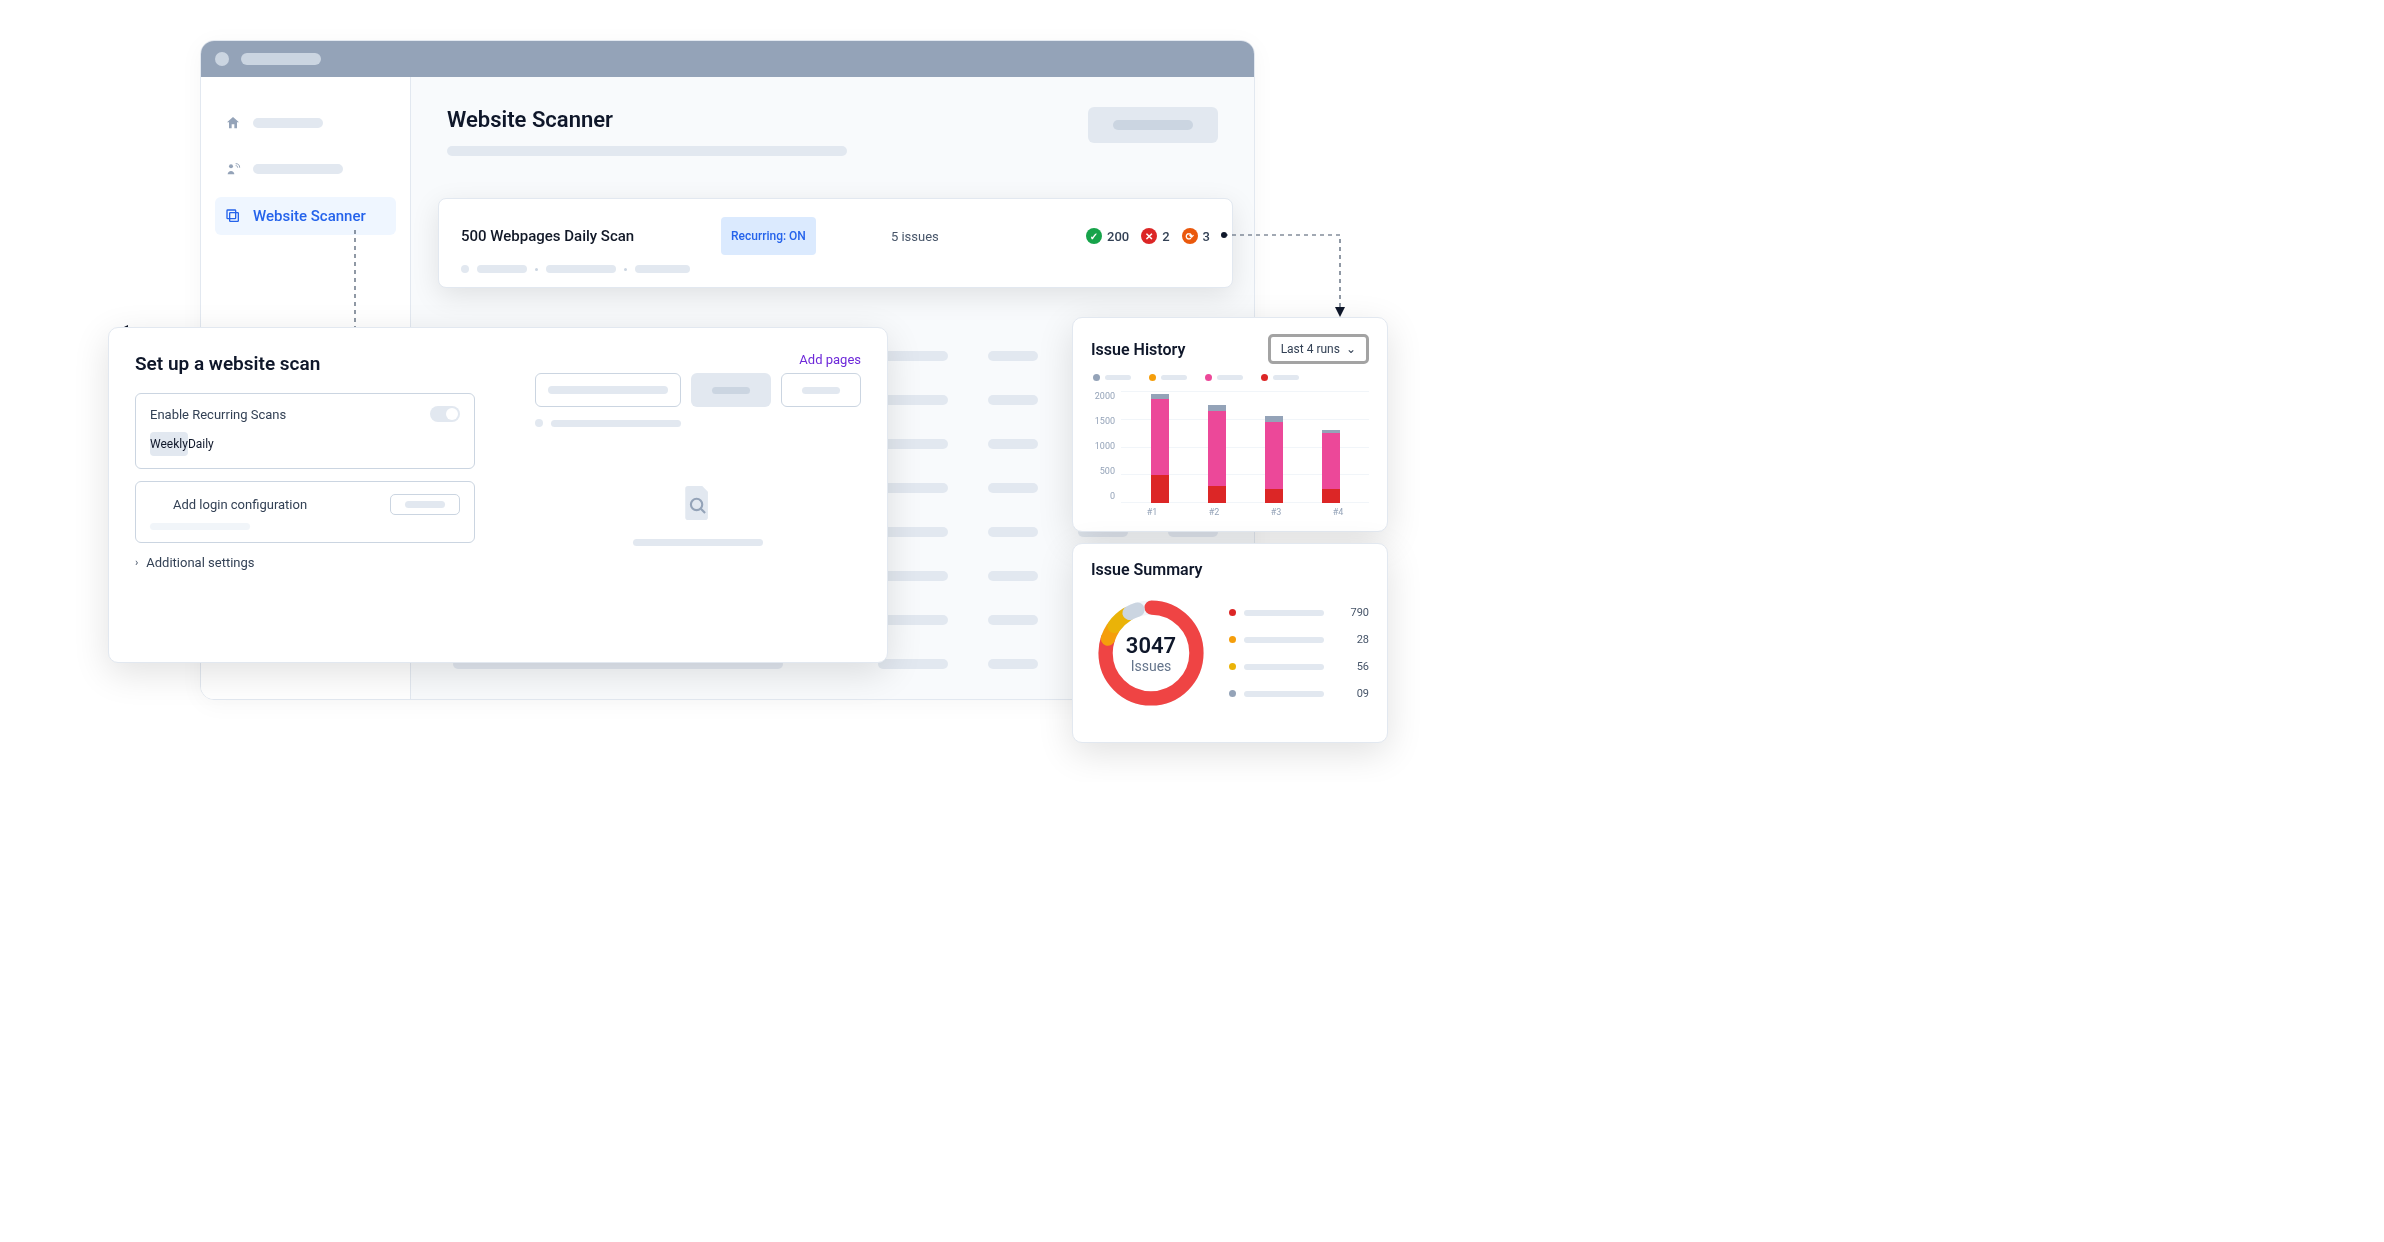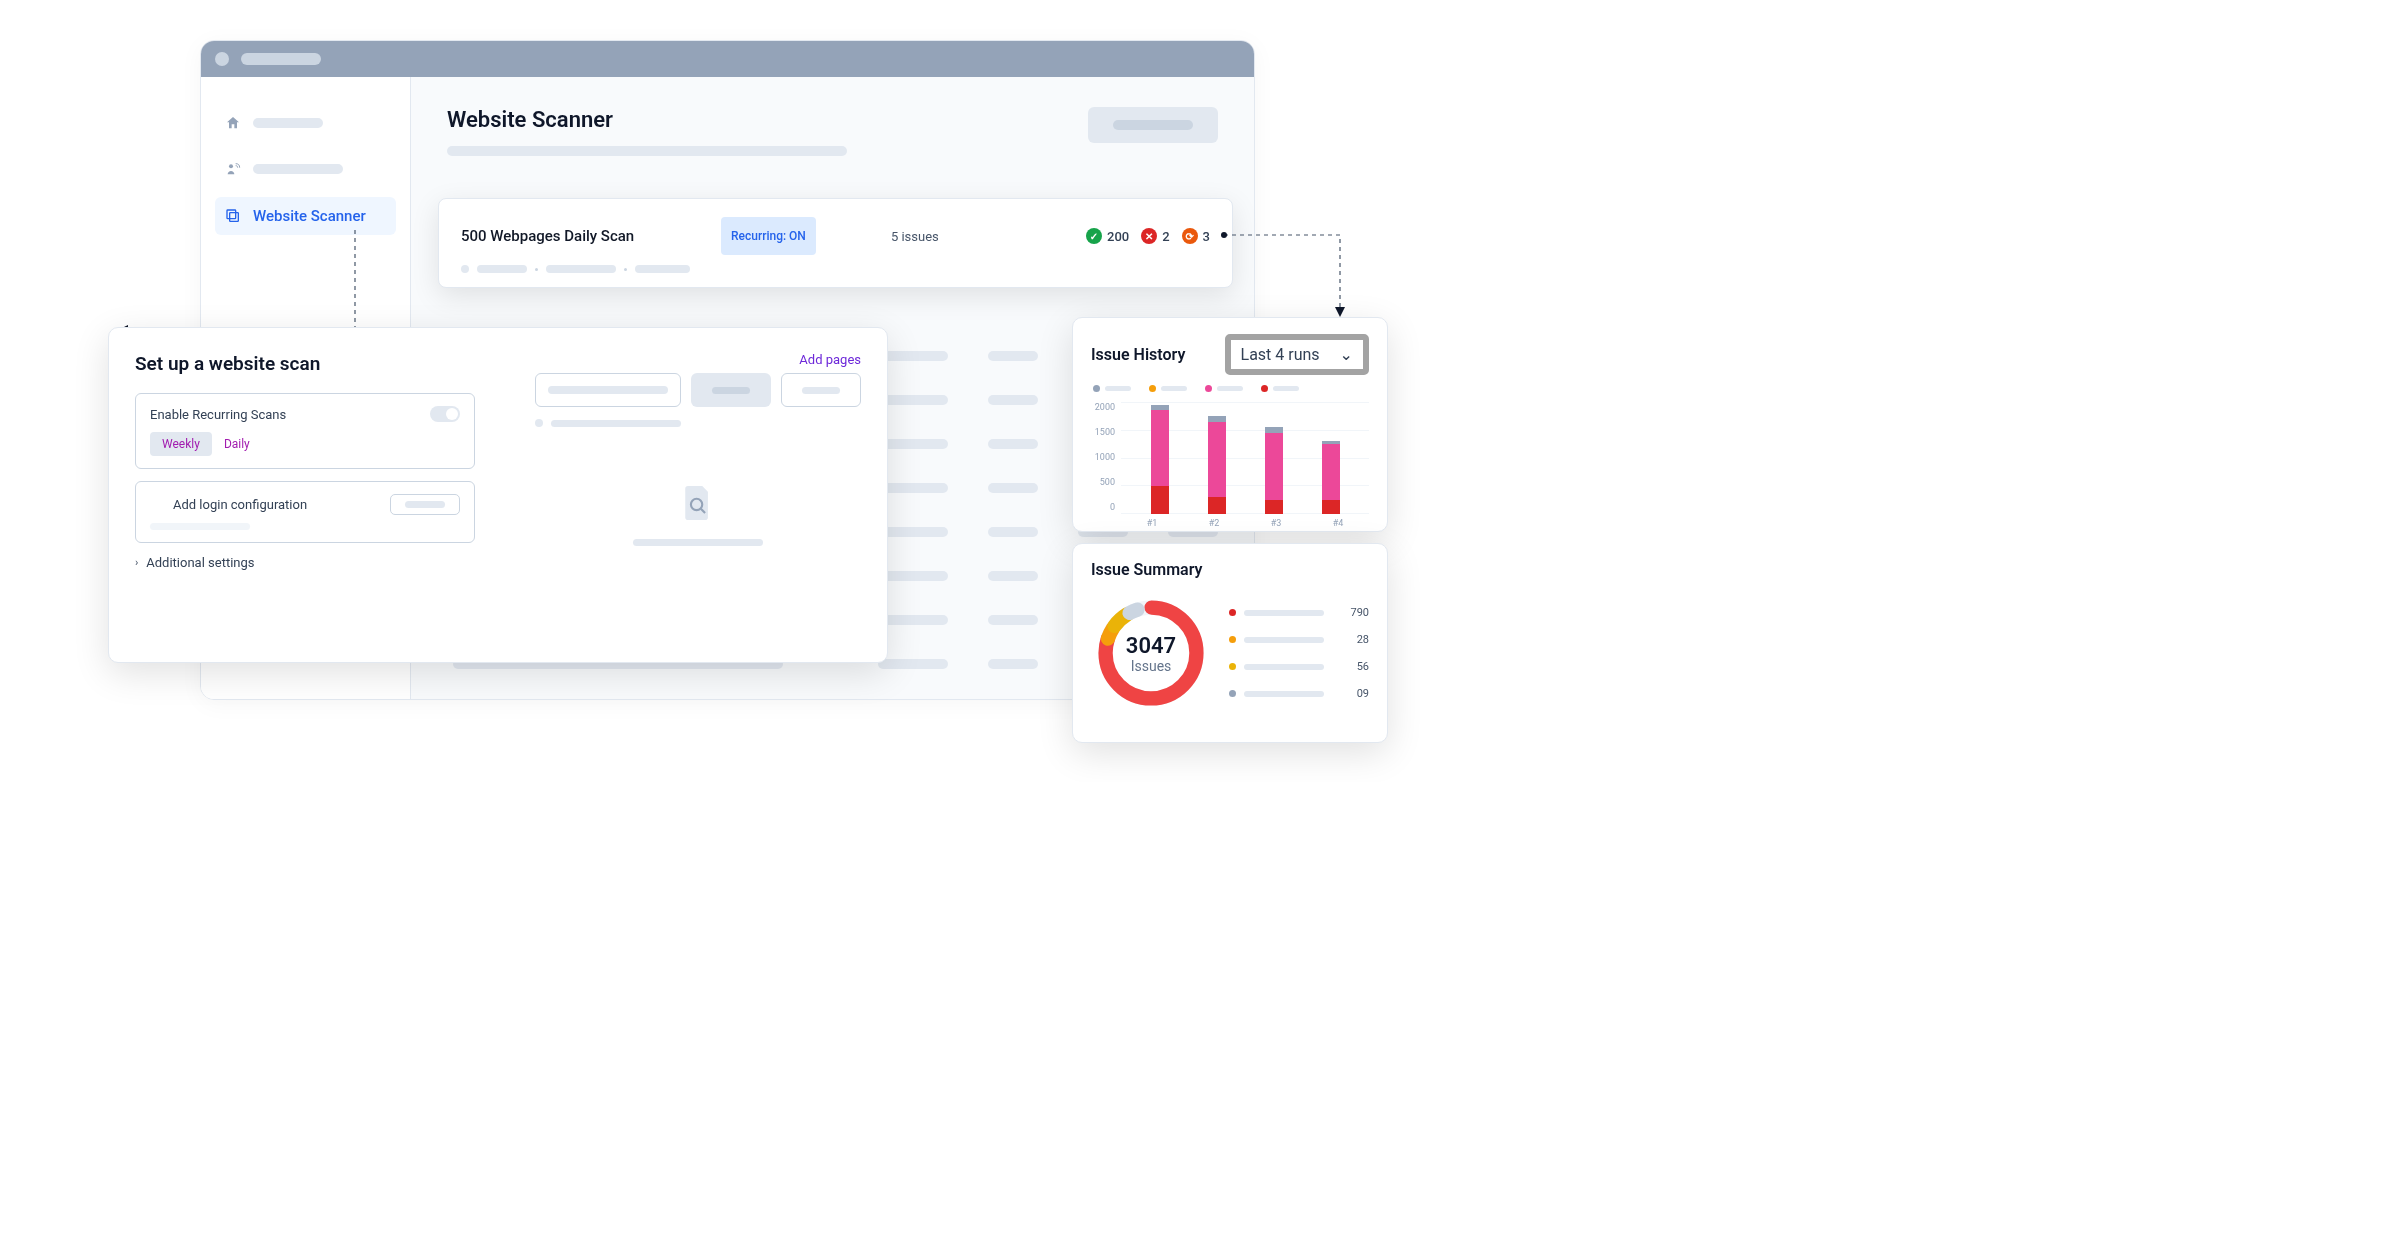--- a/index.html
+++ b/index.html
@@ -177,22 +177,22 @@
 .setup-box {
   border: 1px solid #CBD5E1;
   border-radius: 6px;
   padding: 12px 14px;
   margin-bottom: 12px;
 }
 .setup-box-title { font-size: 13px; color: #334155; margin-bottom: 10px; display: flex; justify-content: space-between; align-items: center; }
 .freq-tabs { display: flex; gap: 0; }
 .freq-tab {
   font-size: 12px;
-  padding: 5px 12px;
-  color: #a21caf;
+  padding: 5px 0;
+  color: #0f172a;
   cursor: pointer;
 }
 .freq-tab.active { background: #E2E8F0; border-radius: 4px; }
 .toggle {
   width: 30px; height: 16px; border-radius: 8px; background: #E2E8F0; position: relative;
 }
 .toggle .knob { width: 12px; height: 12px; border-radius: 50%; background: #fff; position: absolute; right: 2px; top: 2px; }
 .login-box-row { display: flex; justify-content: space-between; align-items: center; margin-left: 23px; }
 .login-title { font-size: 13px; color: #334155; }
 .login-btn {
@@ -236,28 +236,28 @@
   background: #fff;
   border: 1px solid #E2E8F0;
   border-radius: 10px;
   box-shadow: 0 10px 36px rgba(0,0,0,0.12);
   padding: 16px 18px 12px 18px;
   z-index: 10;
 }
 .history-header { display: flex; justify-content: space-between; align-items: center; margin-bottom: 10px; }
 .history-title { font-size: 16px; font-weight: 600; color: #0F172A; }
 .dropdown {
-  border: 6px solid #a3a3a3;
+  border: 3px solid #a3a3a3;
   border-radius: 5px;
   padding: 5px 10px;
-  font-size: 16px;
+  font-size: 12px;
   color: #334155;
   display: flex;
   align-items: center;
-  gap: 20px;
+  gap: 6px;
   cursor: pointer;
 }
 .legend-row { display: flex; gap: 18px; margin-bottom: 10px; padding-left: 2px; }
 .legend-item { display: flex; align-items: center; gap: 5px; }
 .legend-dot { width: 7px; height: 7px; border-radius: 50%; }
 .legend-ph { width: 26px; height: 5px; background: #E2E8F0; border-radius: 3px; }
 .chart-area { display: flex; height: 112px; gap: 6px; }
 .y-axis { display: flex; flex-direction: column; justify-content: space-between; font-size: 9px; color: #94A3B8; text-align: right; width: 24px; padding-bottom: 2px; }
 .bars-wrap { flex: 1; position: relative; }
 .gridlines { position: absolute; inset: 0; display: flex; flex-direction: column; justify-content: space-between; pointer-events: none; }

